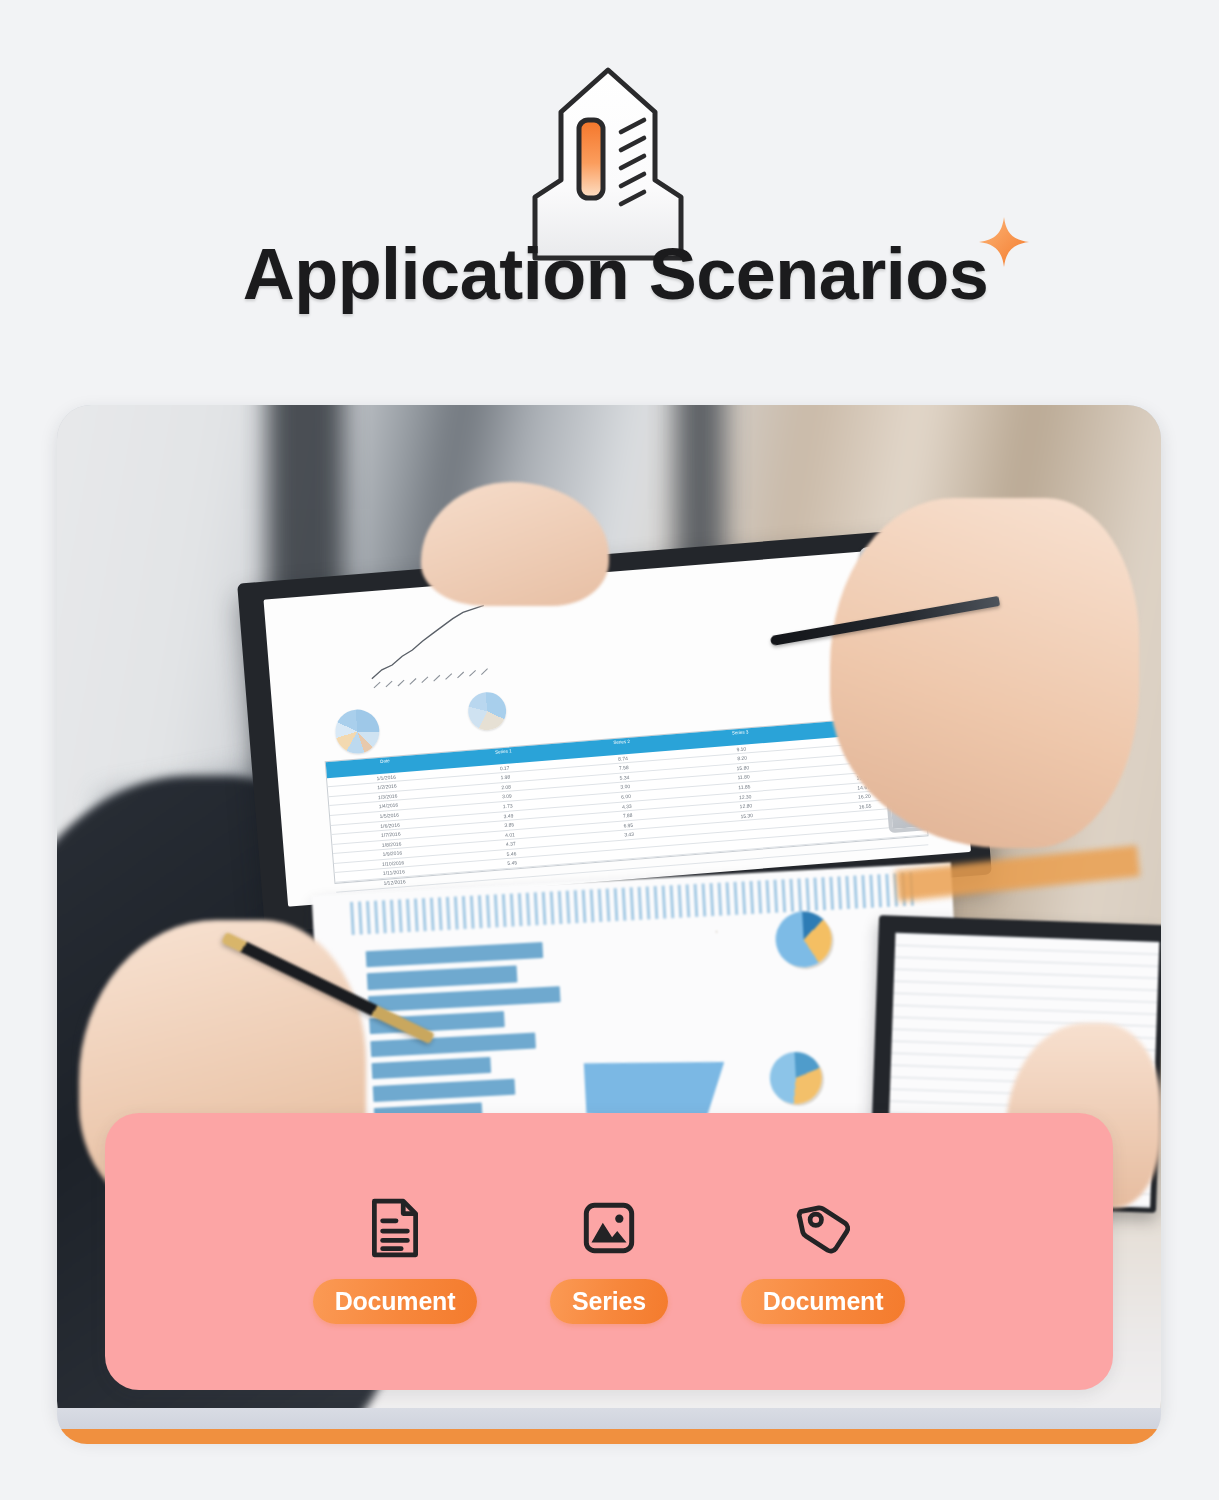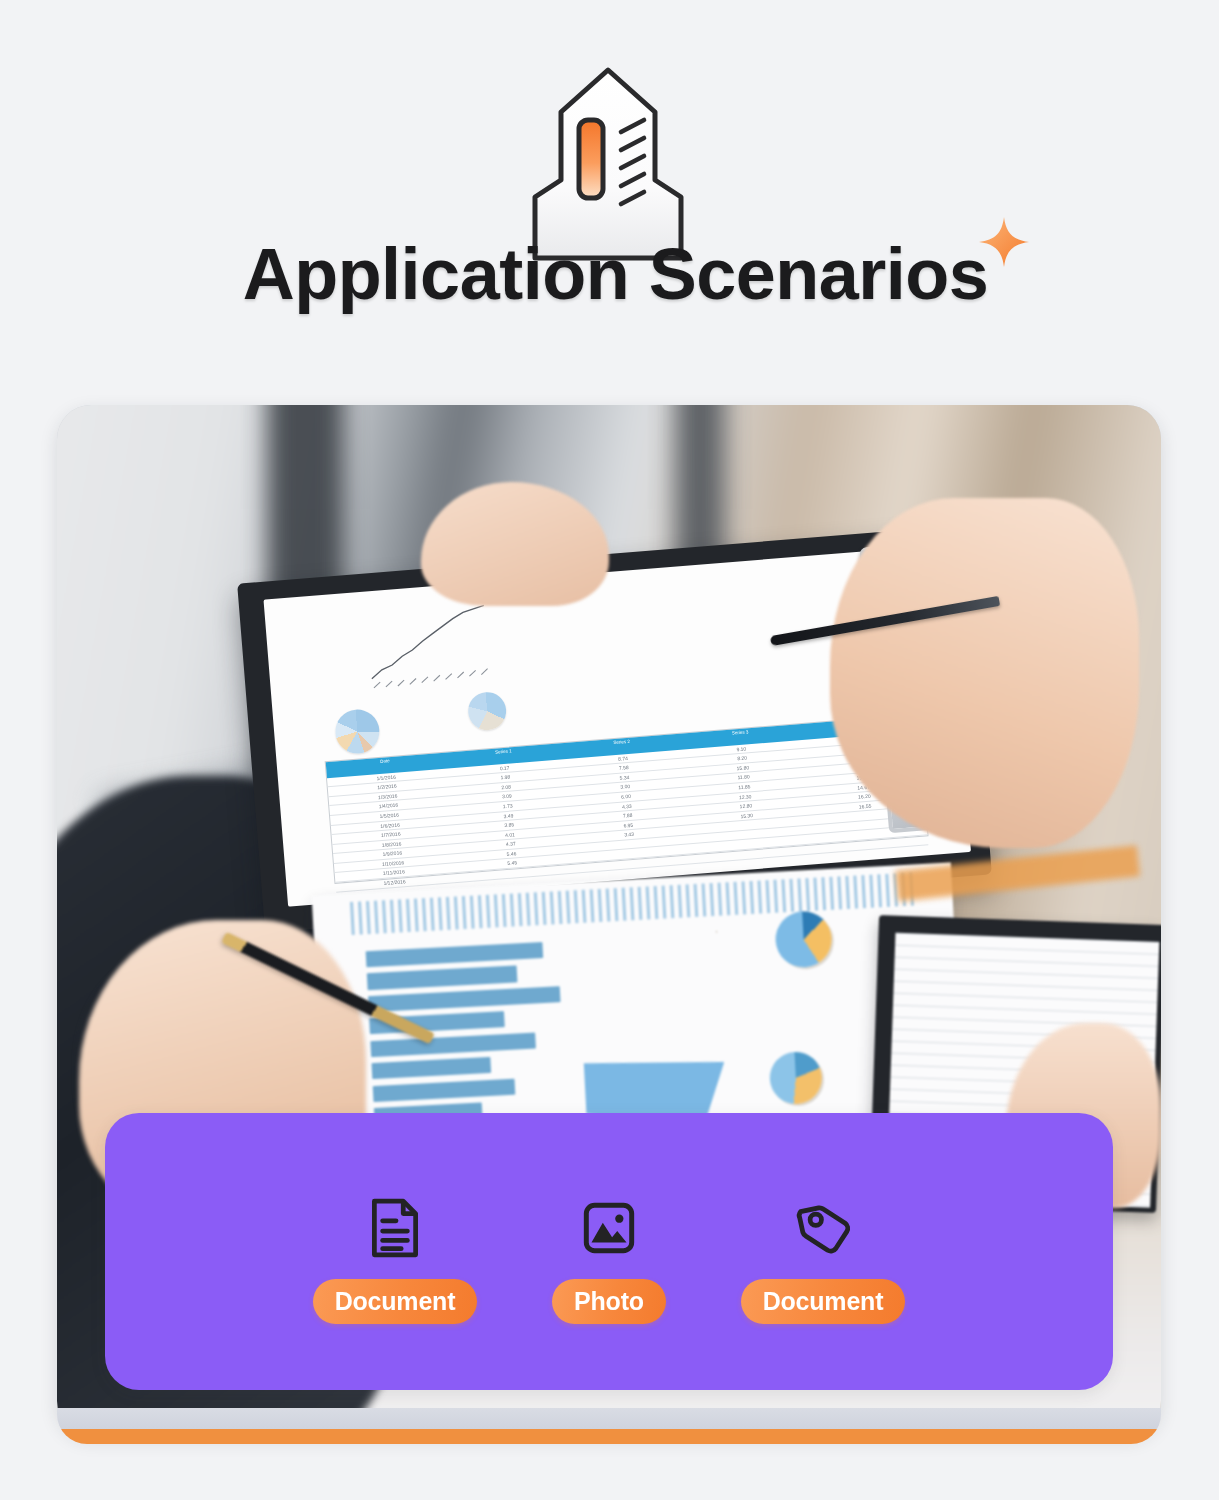--- a/index.html
+++ b/index.html
@@ -393,21 +393,21 @@
     opacity: .85;
   }
 
   
   .badge-panel {
     position: absolute;
     left: 105px;
     top: 1113px;
     width: 1008px;
     height: 277px;
-    background: #8b5cf6;
+    background: #fca5a5;
     border-radius: 34px;
     box-shadow: 0 4px 16px rgba(60,60,70,0.10);
   }
 
   .badge-row {
     position: absolute;
     left: 0; top: 0;
     width: 100%;
     height: 100%;
     display: flex;
@@ -773,21 +773,21 @@
 
 
       <div class="badge-item">
         <span class="badge-icon">
           <svg viewBox="0 0 64 64" width="66" height="66" aria-hidden="true">
             <rect x="10" y="10" width="44" height="44" rx="8" fill="none" stroke="#232325" stroke-width="4.8"></rect>
             <circle cx="42" cy="23" r="4" fill="#232325"></circle>
             <path d="M15 46 L26 27 L35 41 L40 35 L49 46 Z" fill="#232325"></path>
           </svg>
         </span>
-        <span class="badge-pill">Photo</span>
+        <span class="badge-pill">Series</span>
       </div>
 
 
       <div class="badge-item">
         <span class="badge-icon">
           <svg viewBox="0 0 64 64" width="66" height="66" aria-hidden="true">
             <path d="M14 12 h18 a6 6 0 0 1 4 2 L54 32 a6 6 0 0 1 0 8 L40 54 a6 6 0 0 1 -8 0 L14 36 a6 6 0 0 1 -2 -4 V18 a6 6 0 0 1 2 -6 Z" fill="none" stroke="#232325" stroke-width="4.6" stroke-linejoin="round" transform="rotate(-12 32 32)"></path>
             <circle cx="25" cy="24" r="5.5" fill="none" stroke="#232325" stroke-width="4.6"></circle>
           </svg>
         </span>

